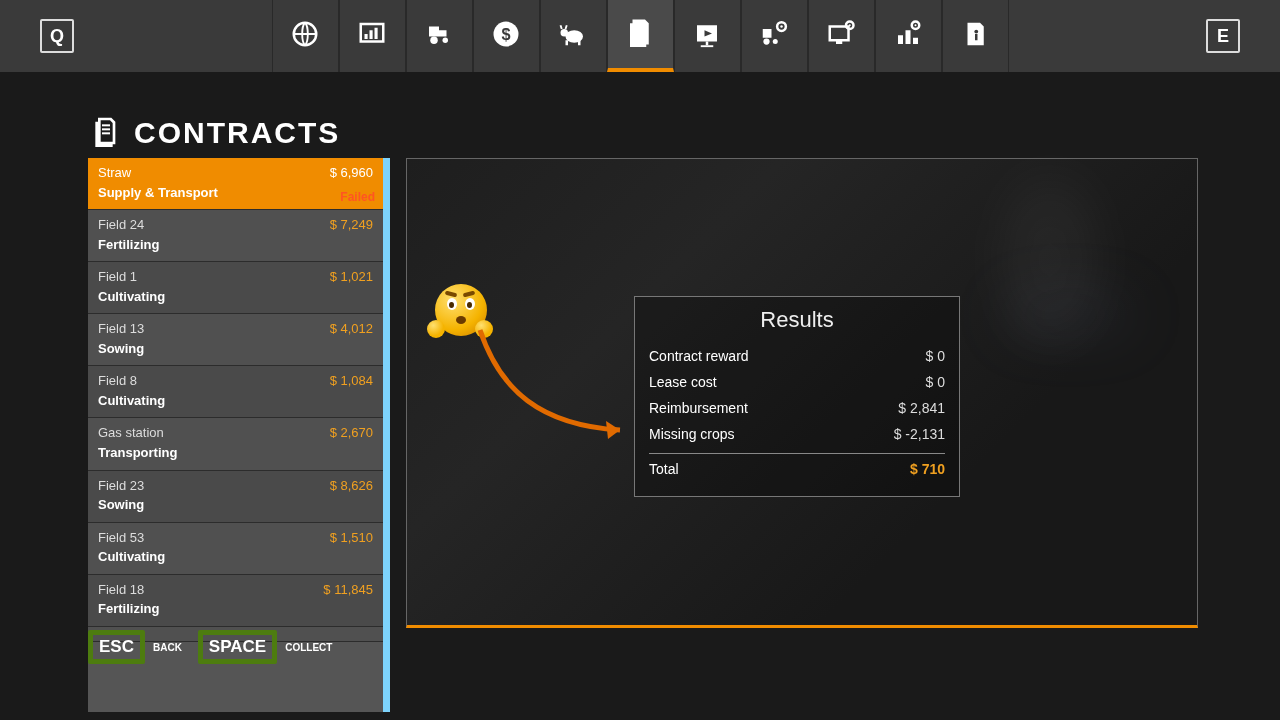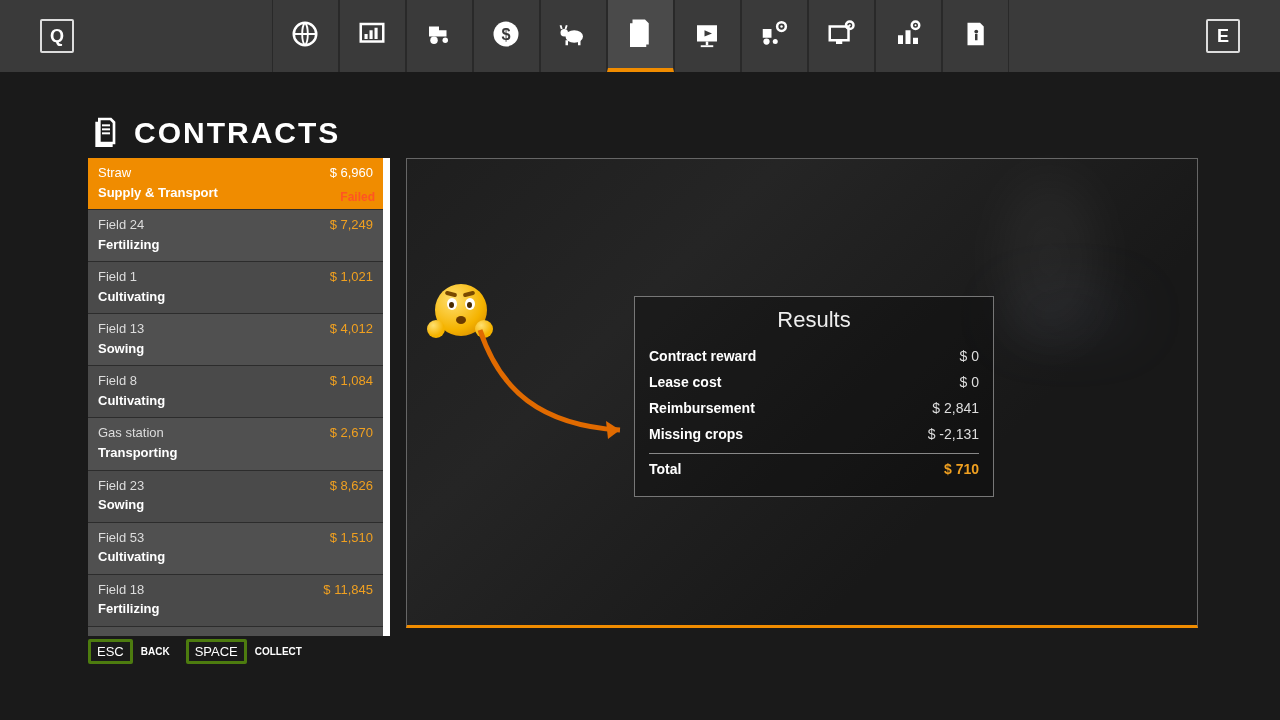--- a/index.html
+++ b/index.html
@@ -65,23 +65,23 @@
     font-size: 30px;
     color: #fff;
     font-weight: 800;
     letter-spacing: 2px;
   }
   .contract-panel {
     position: absolute;
     left: 88px;
     top: 158px;
     width: 302px;
-    height: 478px;
+    height: 554px;
     background: #555;
-    border-right: 7px solid #ffffff;
+    border-right: 7px solid #7dd3fc;
     overflow: hidden;
   }
   .contract-item {
     padding: 6px 10px 8px 10px;
     border-bottom: 1px solid #2c2c2c;
     background: #4a4a4a;
     font-size: 13px;
     line-height: 1.35;
     cursor: pointer;
     position: relative;
@@ -173,57 +173,57 @@
     height: 160px;
     overflow: visible;
   }
   .arrow-svg path { stroke: #e06a00; stroke-width: 5; fill: none; }
   .arrow-svg .head { fill: #e06a00; stroke: none; }
 
   .results-box {
     position: absolute;
     left: 634px;
     top: 296px;
-    width: 360px;
+    width: 326px;
     border: 1px solid #777;
     background: rgba(0,0,0,0.25);
     padding: 10px 14px 14px 14px;
   }
   .results-box h2 {
     text-align: center;
     font-size: 22px;
     font-weight: 500;
     color: #eee;
     margin-bottom: 10px;
   }
   .results-row {
     display: flex;
     justify-content: space-between;
     font-size: 14px;
     padding: 5px 0;
     color: #ddd;
   }
-  .results-row .label { font-weight: bold; color: #fff; }
+  .results-row .label { font-weight: normal; color: #fff; }
   .results-divider { border-top: 1px solid #888; margin: 6px 0 2px 0; }
   .results-total .value { color: #f0a020; font-weight: bold; }
   .results-total .label { color: #fff; }
 
   .footer {
     position: absolute;
     bottom: 56px;
     left: 88px;
     display: flex;
     gap: 16px;
     align-items: center;
   }
   .footer .key {
-    border: 3px solid #4d7c0f;
+    border: 5px solid #4d7c0f;
     padding: 2px 6px;
-    font-size: 13px;
-    font-weight: normal;
+    font-size: 17px;
+    font-weight: bold;
     color: #fff;
     border-radius: 2px;
   }
   .footer .action {
     font-size: 10px;
     font-weight: bold;
     color: #fff;
   }
   .footer .group { display: flex; align-items: center; gap: 8px; cursor: pointer; }
 

